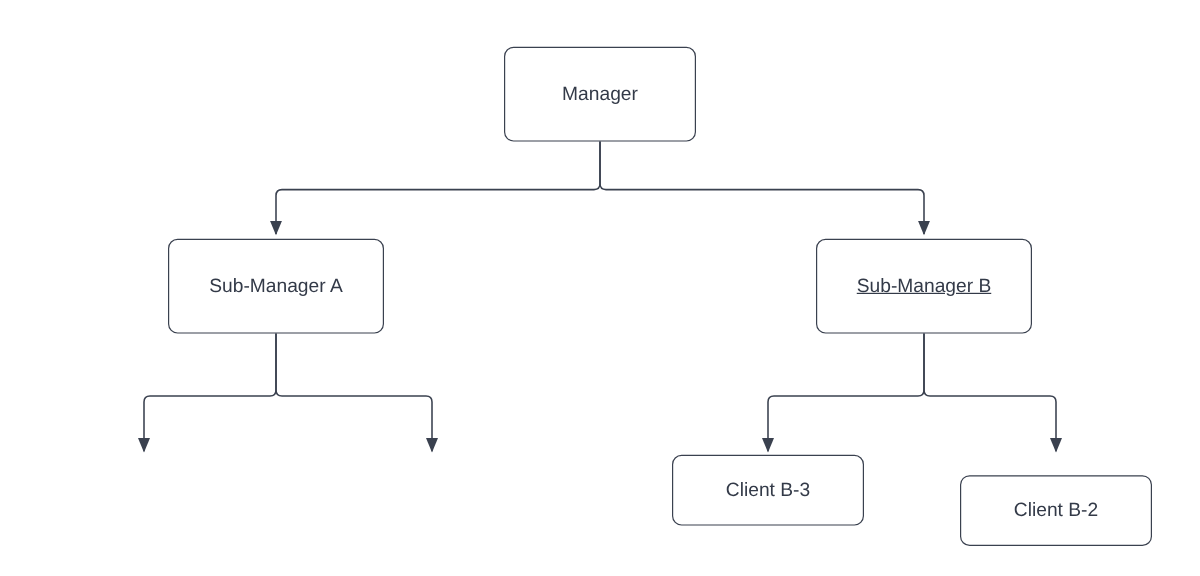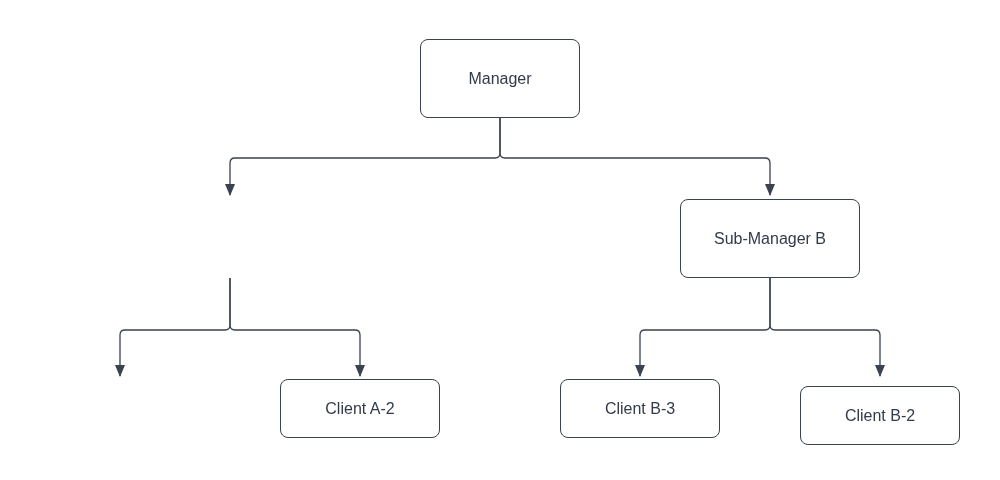--- a/index.html
+++ b/index.html
@@ -38,25 +38,25 @@
     display: flex;
     align-items: center;
     justify-content: center;
     color: var(--text-color);
     font-size: 16px;
     line-height: 1.2;
     text-align: center;
   }
   .node-manager   { left: 420px; top:  39px; width: 160px; height: 79px; }
   .node-sub-a     { left: 140px; top: 199px; width: 180px; height: 79px; }
-  .node-sub-b     { left: 680px; top: 199px; width: 180px; height: 79px; }
+  .node-sub-b     { left: 680px; top: 199px; width: 180px; height: 79px; text-decoration: underline; }
   .node-client-a1 { left:  40px; top: 379px; width: 160px; height: 59px; }
   .node-client-a2 { left: 280px; top: 379px; width: 160px; height: 59px; }
   .node-client-b1 { left: 560px; top: 379px; width: 160px; height: 59px; }
-  .node-client-b2 { left: 800px; top: 386px; width: 160px; height: 59px; align-items: center; }
+  .node-client-b2 { left: 800px; top: 396px; width: 160px; height: 59px; align-items: center; }
 </style>
 </head>
 <body>
 
 <div class="canvas">
 
   <svg class="edges" viewBox="0 0 1000 480" xmlns="http://www.w3.org/2000/svg">
     <defs>
       <marker id="arrowhead" markerUnits="userSpaceOnUse" markerWidth="13" markerHeight="11" refX="11" refY="5" orient="auto">
         <path d="M0 0 L12 5 L0 10 Z" fill="#3a414f"></path>
@@ -67,29 +67,29 @@
     <path class="edge" d="M230 278 L230 325 Q230 330 225 330 L125 330 Q120 330 120 335 L120 376" marker-end="url(#arrowhead)"></path>
     <path class="edge" d="M230 278 L230 325 Q230 330 235 330 L355 330 Q360 330 360 335 L360 376" marker-end="url(#arrowhead)"></path>
     <path class="edge" d="M770 278 L770 325 Q770 330 765 330 L645 330 Q640 330 640 335 L640 376" marker-end="url(#arrowhead)"></path>
     <path class="edge" d="M770 278 L770 325 Q770 330 775 330 L875 330 Q880 330 880 335 L880 376" marker-end="url(#arrowhead)"></path>
   </svg>
 
   <div class="node node-manager">
     <span>Manager</span>
   </div>
 
+  <div class="node node-sub-a">
+    <span>Sub-Manager A</span>
+  </div>
 
   <div class="node node-sub-b">
     <span>Sub-Manager B</span>
   </div>
 
 
-  <div class="node node-client-a2">
-    <span>Client A-2</span>
-  </div>
 
   <div class="node node-client-b1">
     <span>Client B-3</span>
   </div>
 
   <div class="node node-client-b2">
     <span>Client B-2</span>
   </div>
 
 </div>

